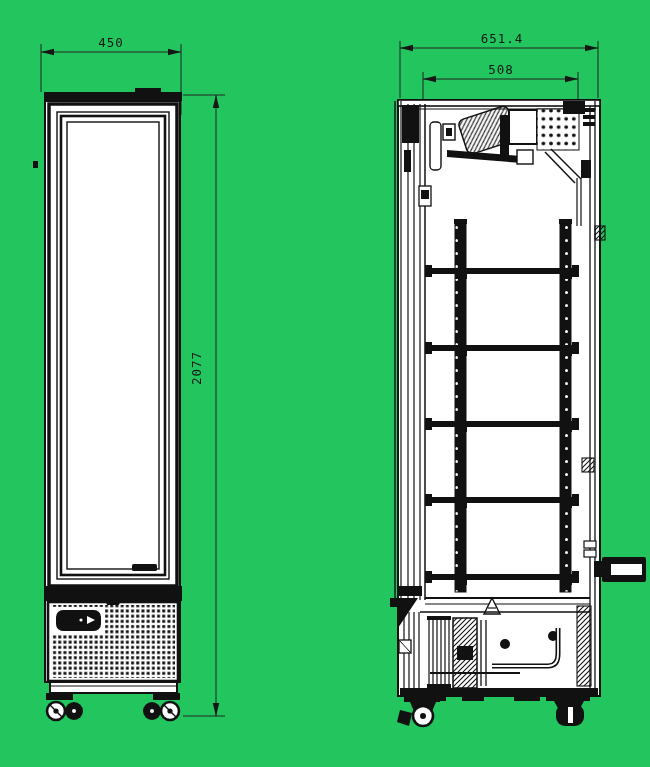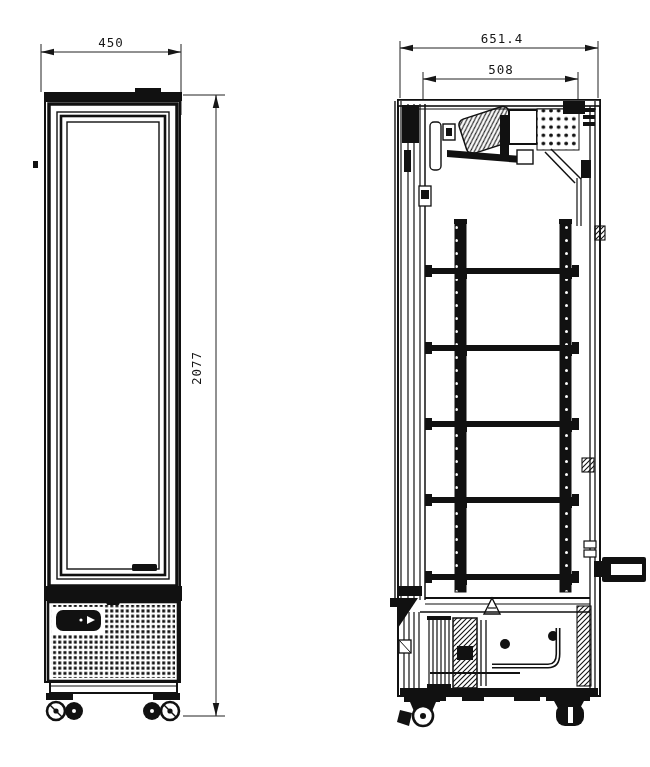--- a/index.html
+++ b/index.html
@@ -1,16 +1,16 @@
 <!DOCTYPE html>
 <html><head>
 <meta charset="utf-8">
 <style>
   html,body{margin:0;padding:0;background:#e8e8e8;}
-  .stage{width:650px;height:767px;background:#ffffff;position:relative;overflow:hidden;
+  .stage{width:650px;height:767px;background:#22c55e;position:relative;overflow:hidden;
          font-family:"DejaVu Sans Mono","Liberation Mono",monospace;}
   svg{display:block}
   .dim-text{font-family:"DejaVu Sans Mono","Liberation Mono",monospace;
             font-size:12.5px;letter-spacing:1px;fill:#161616;}
   .thin{stroke:#222;stroke-width:1;fill:none}
   .ln{stroke:#111;fill:none}
 </style>
 </head>
 <body>
 

